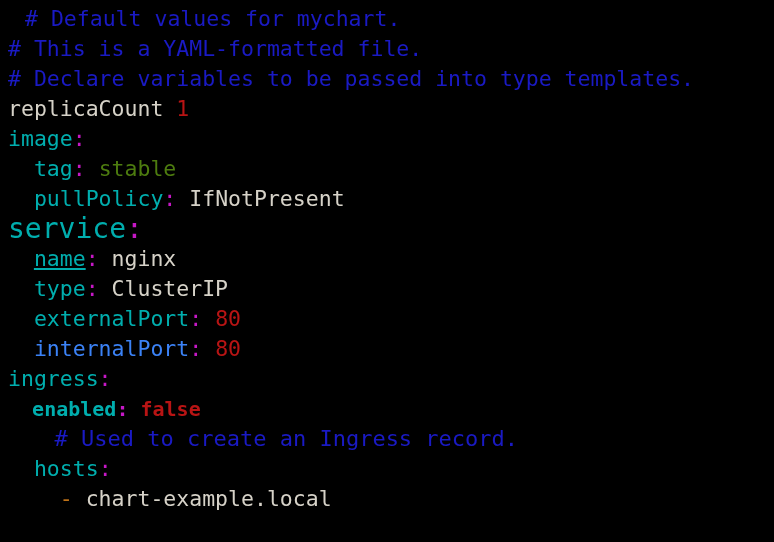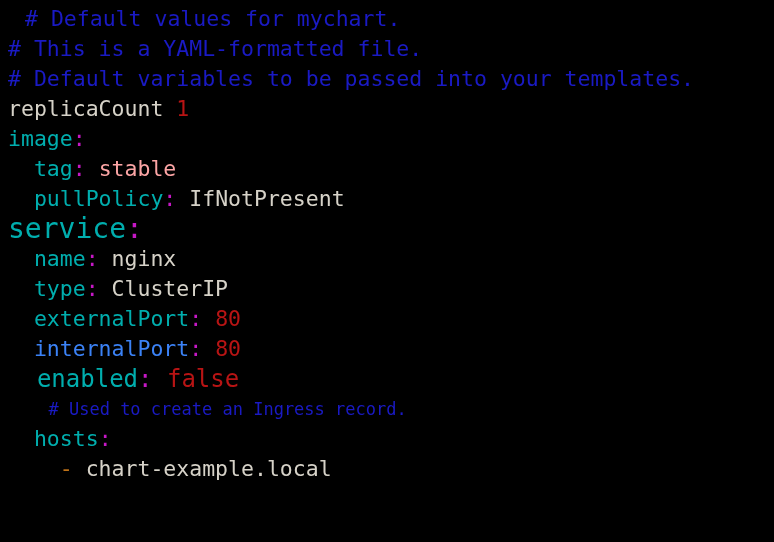--- a/index.html
+++ b/index.html
@@ -45,28 +45,29 @@
   .tok-dash    { color: #c07318; }
   .tok-plain   { color: #d6d2c8; }
 </style>
 </head>
 <body style="background: rgb(0, 0, 0);">
 
 <div id="editor" style="background: rgb(0, 0, 0);">
   <div id="code-lines">
       <div class="line" style="font-size: 21.5px; height: 30px; line-height: 30px;"><span class="tok-comment" style="color: rgb(26, 26, 196);"># Default values for mychart.</span></div>
       <div class="line" style="font-size: 21.5px; height: 30px; line-height: 30px;"><span class="tok-comment" style="color: rgb(26, 26, 196);"># This is a YAML-formatted file.</span></div>
-      <div class="line" style="font-size: 21.5px; height: 30px; line-height: 30px;"><span class="tok-comment" style="color: rgb(26, 26, 196);"># Default variables to be passed into your templates.</span></div>
+      <div class="line" style="font-size: 21.5px; height: 30px; line-height: 30px;"><span class="tok-comment" style="color: rgb(26, 26, 196);"># Declare variables to be passed into type templates.</span></div>
       <div class="line" style="font-size: 21.5px; height: 30px; line-height: 30px;"><span class="tok-plain" style="color: rgb(214, 210, 200);">replicaCount</span><span class="tok-plain" style="color: rgb(214, 210, 200);"> </span><span class="tok-num" style="color: rgb(184, 20, 20);">1</span></div>
       <div class="line" style="font-size: 21.5px; height: 30px; line-height: 30px;"><span class="tok-key" style="color: rgb(0, 174, 174); margin-top: 38px;">image</span><span class="tok-colon" style="color: rgb(198, 24, 198);">:</span></div>
-      <div class="line" style="font-size: 21.5px; height: 30px; line-height: 30px;"><span>  </span><span class="tok-key" style="color: rgb(0, 174, 174);">tag</span><span class="tok-colon" style="color: rgb(198, 24, 198);">:</span><span class="tok-value" style="color: #fca5a5; margin-top: 32px;"> stable</span></div>
+      <div class="line" style="font-size: 21.5px; height: 30px; line-height: 30px;"><span>  </span><span class="tok-key" style="color: rgb(0, 174, 174);">tag</span><span class="tok-colon" style="color: rgb(198, 24, 198);">:</span><span class="tok-value" style="color: #4d7c0f; margin-top: 32px;"> stable</span></div>
       <div class="line" style="font-size: 21.5px; height: 30px; line-height: 30px;"><span>  </span><span class="tok-key" style="color: rgb(0, 174, 174);">pullPolicy</span><span class="tok-colon" style="color: rgb(198, 24, 198);">:</span><span class="tok-value" style="color: rgb(214, 210, 200);"> IfNotPresent</span></div>
       <div class="line" style="font-size: 28px; height: 30px; line-height: 30px;"><span class="tok-key" style="color: rgb(0, 174, 174);">service</span><span class="tok-colon" style="color: rgb(198, 24, 198);">:</span></div>
-      <div class="line" style="font-size: 21.5px; height: 30px; line-height: 30px;"><span>  </span><span class="tok-key" style="color: rgb(0, 174, 174);">name</span><span class="tok-colon" style="color: rgb(198, 24, 198);">:</span><span class="tok-value" style="color: rgb(214, 210, 200);"> nginx</span></div>
+      <div class="line" style="font-size: 21.5px; height: 30px; line-height: 30px;"><span>  </span><span class="tok-key" style="color: rgb(0, 174, 174); text-decoration: underline;">name</span><span class="tok-colon" style="color: rgb(198, 24, 198);">:</span><span class="tok-value" style="color: rgb(214, 210, 200);"> nginx</span></div>
       <div class="line" style="font-size: 21.5px; height: 30px; line-height: 30px;"><span>  </span><span class="tok-key" style="color: rgb(0, 174, 174);">type</span><span class="tok-colon" style="color: rgb(198, 24, 198);">:</span><span class="tok-value" style="color: rgb(214, 210, 200);"> ClusterIP</span></div>
       <div class="line" style="font-size: 21.5px; height: 30px; line-height: 30px;"><span>  </span><span class="tok-key" style="color: rgb(0, 174, 174);">externalPort</span><span class="tok-colon" style="color: rgb(198, 24, 198);">:</span><span class="tok-num" style="color: rgb(184, 20, 20);"> 80</span></div>
       <div class="line" style="font-size: 21.5px; height: 30px; line-height: 30px;"><span>  </span><span class="tok-key" style="color: #3b82f6;">internalPort</span><span class="tok-colon" style="color: rgb(198, 24, 198);">:</span><span class="tok-num" style="color: rgb(184, 20, 20);"> 80</span></div>
-      <div class="line" style="font-size: 24px; height: 30px; line-height: 30px;"><span>  </span><span class="tok-key" style="color: rgb(0, 174, 174);">enabled</span><span class="tok-colon" style="color: rgb(198, 24, 198);">:</span><span class="tok-bool" style="color: rgb(184, 20, 20);"> false</span></div>
-      <div class="line" style="font-size: 17px; height: 30px; line-height: 30px; padding-left: 28px;"><span>  </span><span class="tok-comment" style="color: rgb(26, 26, 196);"># Used to create an Ingress record.</span></div>
+      <div class="line" style="font-size: 21.5px; height: 30px; line-height: 30px;"><span class="tok-key" style="color: rgb(0, 174, 174);">ingress</span><span class="tok-colon" style="color: rgb(198, 24, 198);">:</span></div>
+      <div class="line" style="font-size: 20px; height: 30px; line-height: 30px; font-weight: bold;"><span>  </span><span class="tok-key" style="color: rgb(0, 174, 174);">enabled</span><span class="tok-colon" style="color: rgb(198, 24, 198);">:</span><span class="tok-bool" style="color: rgb(184, 20, 20);"> false</span></div>
+      <div class="line" style="font-size: 22px; height: 30px; line-height: 30px; padding-left: 28px;"><span>  </span><span class="tok-comment" style="color: rgb(26, 26, 196);"># Used to create an Ingress record.</span></div>
       <div class="line" style="font-size: 21.5px; height: 30px; line-height: 30px;"><span>  </span><span class="tok-key" style="color: rgb(0, 174, 174);">hosts</span><span class="tok-colon" style="color: rgb(198, 24, 198);">:</span></div>
       <div class="line" style="font-size: 21.5px; height: 30px; line-height: 30px;"><span>    </span><span class="tok-dash" style="color: rgb(192, 115, 24);">-</span><span class="tok-value" style="color: rgb(214, 210, 200);"> chart-example.local</span></div>
     </div>
 </div>
 
 </body></html>

